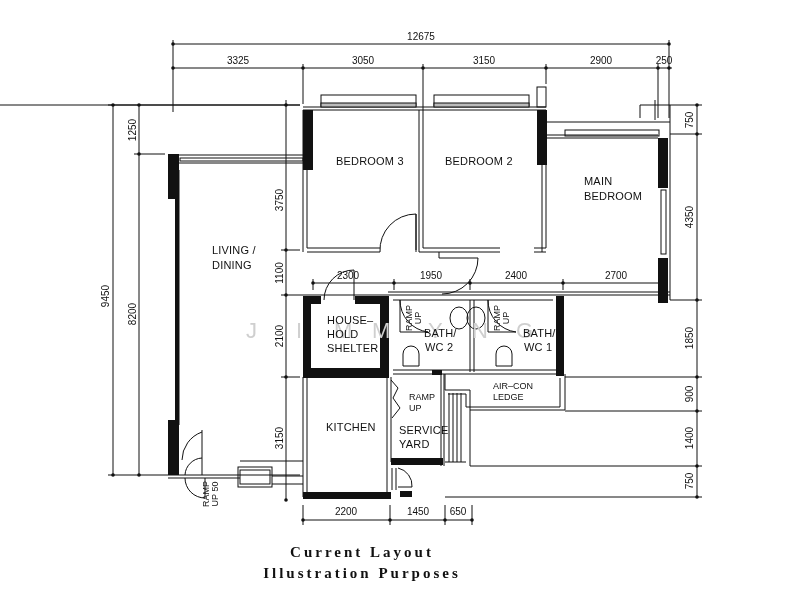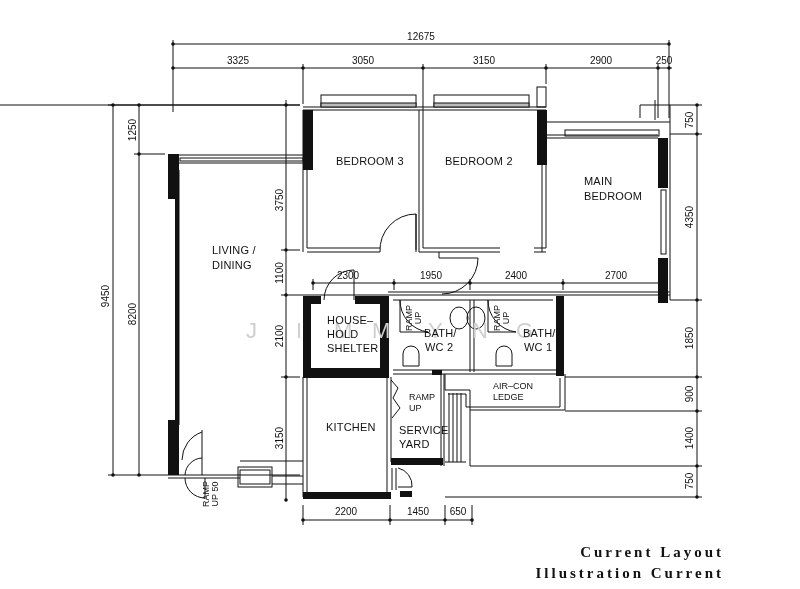--- a/index.html
+++ b/index.html
@@ -2,21 +2,21 @@
 <html><head>
 <meta charset="utf-8">
 <style>
   html, body { margin:0; padding:0; background:#ffffff; }
   body { width:800px; height:589px; position:relative; overflow:hidden; font-family:"Liberation Sans", sans-serif; }
   #plan { position:absolute; left:0; top:0; width:800px; height:589px; }
   .dim { font-family:"Liberation Sans", sans-serif; font-size:10px; fill:#111; }
   .room { font-family:"Liberation Sans", sans-serif; font-size:11px; fill:#111; letter-spacing:0.2px; }
   .small { font-family:"Liberation Sans", sans-serif; font-size:9px; fill:#111; }
   .wm { font-family:"Liberation Sans", sans-serif; font-size:22px; fill:#cfcfcf; letter-spacing:0; }
-  .caption { position:absolute; left:0; width:724px; text-align:right; font-family:"Liberation Serif", serif; font-weight:bold; font-size:15px; letter-spacing:3px; color:#111; }
+  .caption { position:absolute; left:0; width:724px; text-align:center; font-family:"Liberation Serif", serif; font-weight:bold; font-size:15px; letter-spacing:3px; color:#111; }
   #cap1 { top:544px; }
   #cap2 { top:565px; }
 </style>
 </head>
 <body>
 
 <svg id="plan" viewBox="0 0 800 589" xmlns="http://www.w3.org/2000/svg">
   <g stroke="#111" stroke-width="1" fill="none">
 
     <line x1="173" y1="44" x2="670" y2="44"></line>
@@ -286,13 +286,13 @@
     <text class="small" transform="translate(412,318) rotate(-90)" text-anchor="middle">RAMP</text>
     <text class="small" transform="translate(421,318) rotate(-90)" text-anchor="middle">UP</text>
     <text class="small" transform="translate(500,318) rotate(-90)" text-anchor="middle">RAMP</text>
     <text class="small" transform="translate(509,318) rotate(-90)" text-anchor="middle">UP</text>
     <text class="small" transform="translate(209,494) rotate(-90)" text-anchor="middle">RAMP</text>
     <text class="small" transform="translate(218,494) rotate(-90)" text-anchor="middle">UP 50</text>
   </g>
 </svg>
 
 <div id="cap1" class="caption">Current Layout</div>
-<div id="cap2" class="caption">Illustration Current</div>
+<div id="cap2" class="caption">Illustration Purposes</div>
 
 </body></html>

